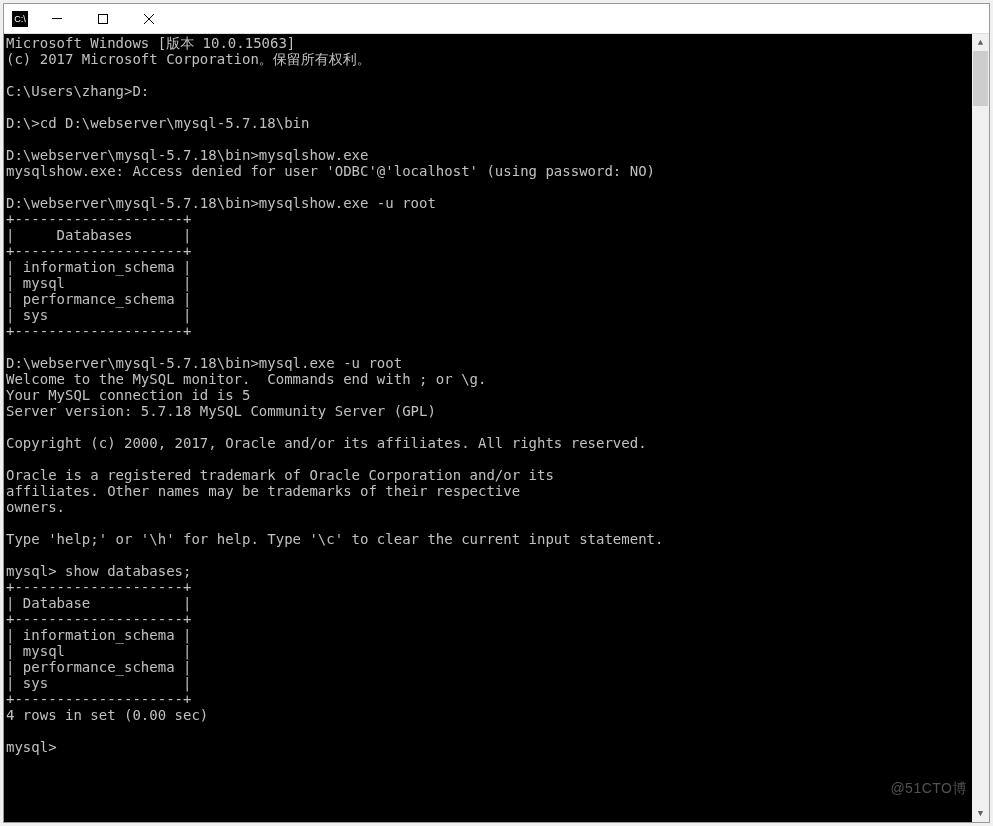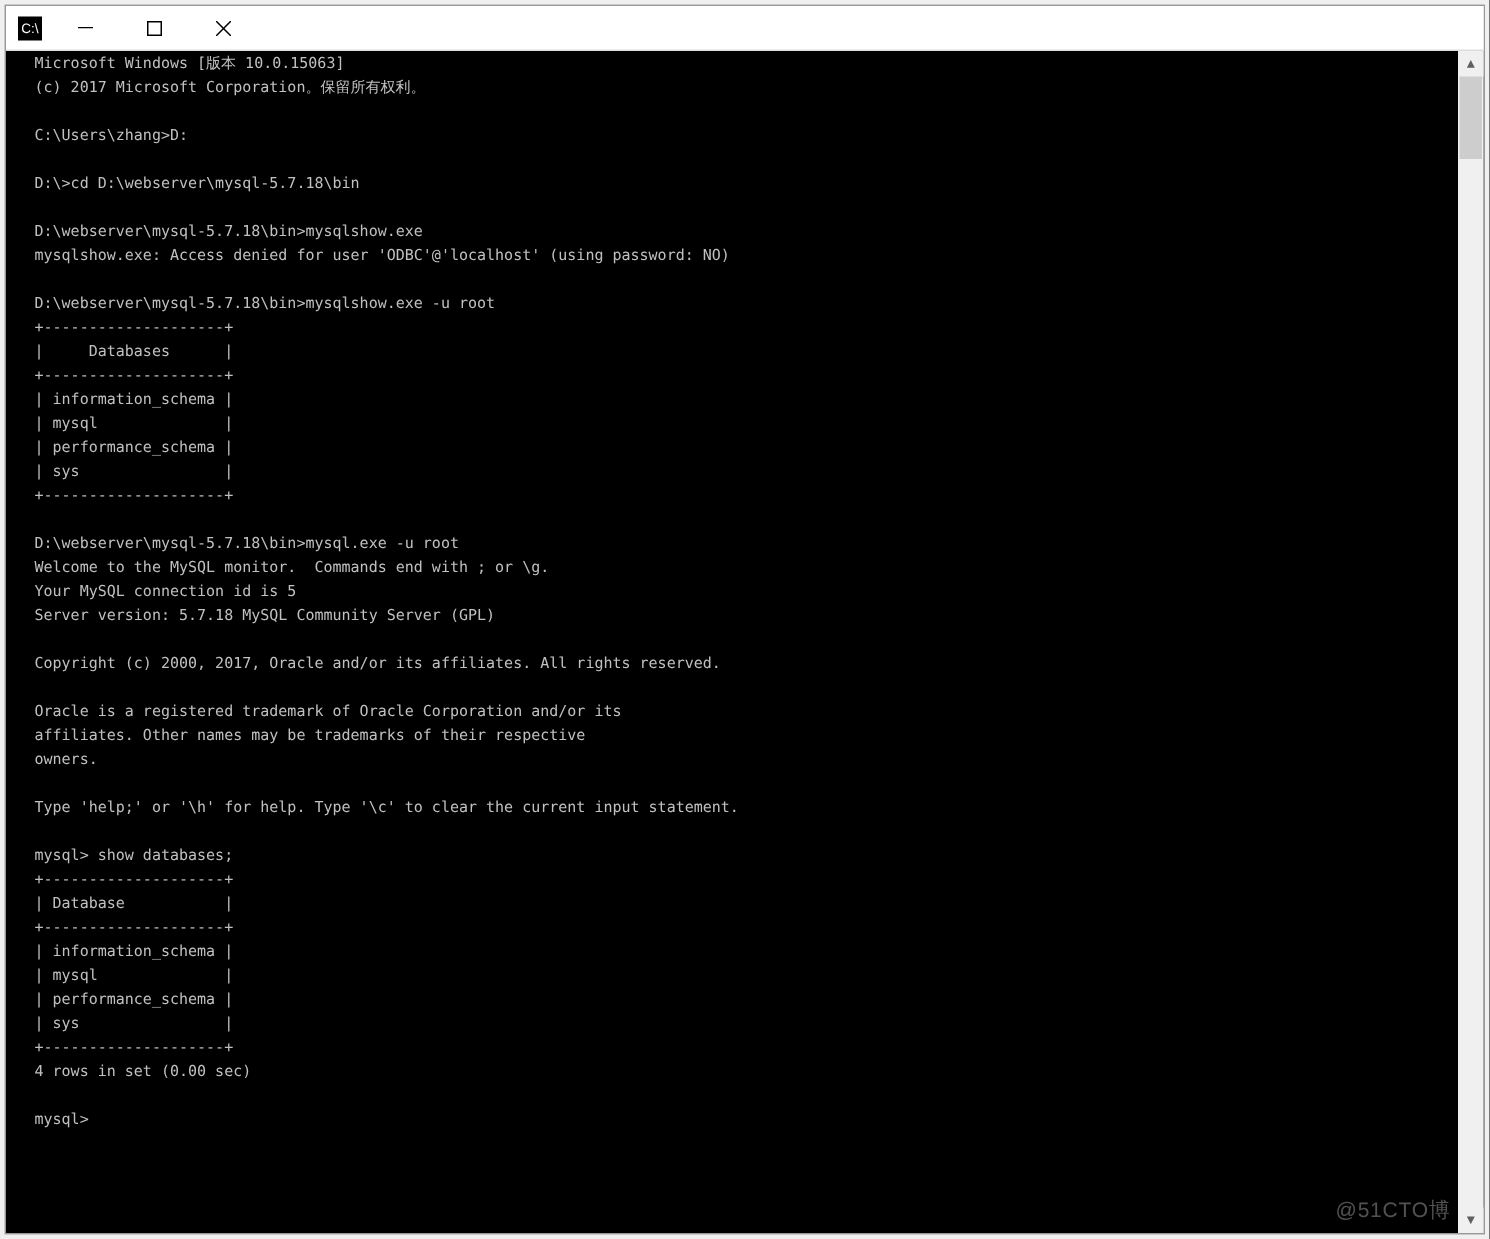--- a/index.html
+++ b/index.html
@@ -69,23 +69,23 @@
     .terminal-area {
       flex: 1;
       display: flex;
       position: relative;
       background: #000;
     }
     .terminal {
       flex: 1;
       background: #000;
       color: #c0c0c0;
-      padding: 1px 19px;
+      padding: 1px 2px;
       font-family: "SimSun", "NSimSun", Consolas, monospace;
-      font-size: 10px;
+      font-size: 14px;
       line-height: 16px;
       white-space: pre;
       overflow: hidden;
     }
     .scrollbar {
       width: 17px;
       background: #f0f0f0;
       position: relative;
     }
     .scrollbar-thumb {
@@ -104,21 +104,21 @@
       align-items: center;
       justify-content: center;
       font-size: 9px;
       color: #606060;
       background: #f0f0f0;
     }
     .scrollbar-arrow.up { top: 0; }
     .scrollbar-arrow.down { bottom: 0; }
     .watermark {
       position: absolute;
-      bottom: 6px;
+      bottom: 24px;
       right: 22px;
       color: rgba(180,180,180,0.45);
       font-family: "Microsoft YaHei", sans-serif;
       font-size: 14px;
       letter-spacing: 0.5px;
       pointer-events: none;
     }
   </style>
 </head>
 <body>

